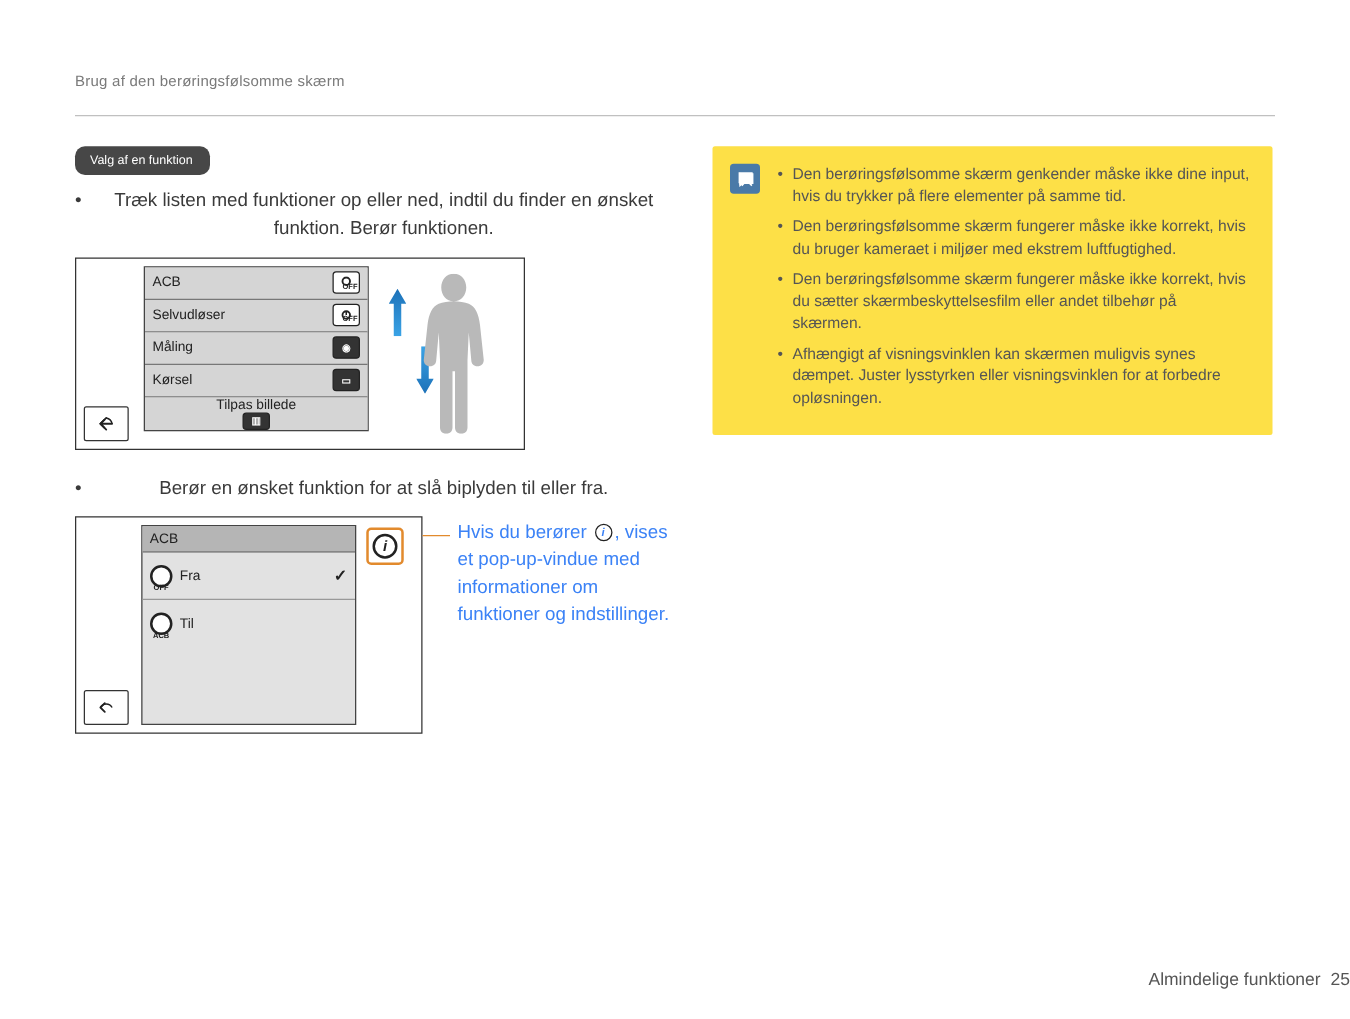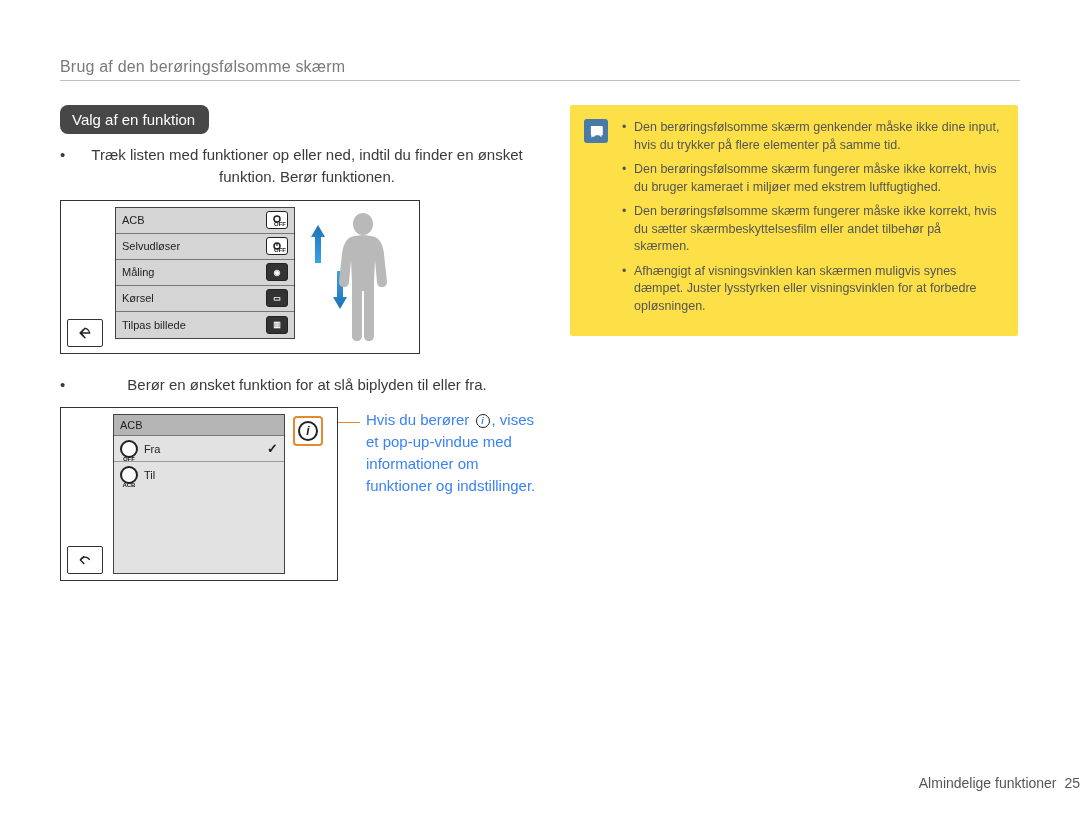--- a/index.html
+++ b/index.html
@@ -11,45 +11,45 @@
     color: #3a3a3a;
     font-size: 14px;
     font-weight: 300;
   }
   .page {
     width: 1080px; height: 815px;
     position: relative;
     padding: 58px 60px 0 60px;
   }
   .page-title {
-    font-size: 16px;
+    font-size: 12px;
     color: #7a7a7a;
     font-weight: 300;
     letter-spacing: 0.2px;
-    margin-bottom: 4px;
+    margin-bottom: 20px;
   }
   .divider {
     border: 0; border-top: 1px solid #c0c0c0;
     margin: 0 0 24px 0;
   }
   .columns {
     display: flex;
     gap: 30px;
   }
   .col-left {
     width: 480px;
   }
   .col-right {
     width: 448px;
   }
   .heading-pill {
     display: inline-block;
     background: #474747;
     color: #fff;
-    font-size: 15px;
+    font-size: 10px;
     padding: 6px 14px 6px 12px;
     border-radius: 8px;
     margin-bottom: 10px;
     font-weight: 400;
   }
   ul.body-list {
     list-style: none;
     padding: 0; margin: 0 0 12px 0;
   }
   ul.body-list > li {
@@ -98,21 +98,21 @@
   .menu-row {
     display: flex; align-items: center;
     justify-content: space-between;
     height: 26px;
     padding: 0 6px;
     font-size: 11px;
     color: #222;
     border-bottom: 1px solid #777;
     background: #d5d5d5;
   }
-  .menu-row:last-child { border-bottom: 0; }
+  .menu-row:last-child { border-bottom: 0; flex-direction: column; }
   .menu-icon {
     width: 22px; height: 18px;
     border: 1px solid #222;
     border-radius: 3px;
     background: #333;
     display: inline-flex; align-items: center; justify-content: center;
     font-size: 8px; color: #fff;
     font-weight: 700;
   }
   .menu-icon.off {
@@ -170,21 +170,21 @@
   }
   .acb-header {
     background: #b5b5b5;
     font-size: 11px;
     color: #222;
     padding: 4px 6px;
     border-bottom: 1px solid #777;
   }
   .acb-row {
     display: flex; align-items: center;
-    height: 26px;
+    height: 38px;
     padding: 0 6px;
     border-bottom: 1px solid #999;
     font-size: 11px;
     color: #222;
     gap: 6px;
   }
   .acb-row .chk {
     margin-left: auto;
     font-size: 13px; font-weight: 700; color: #222;
   }

